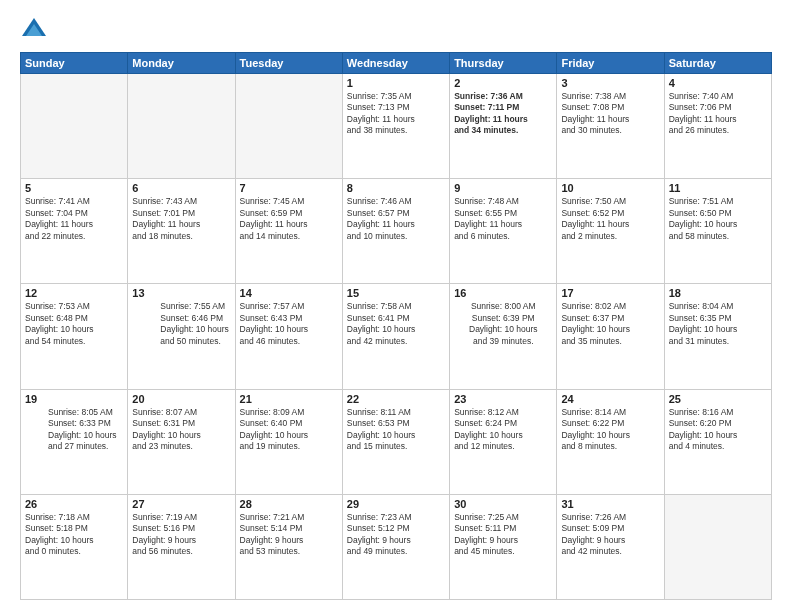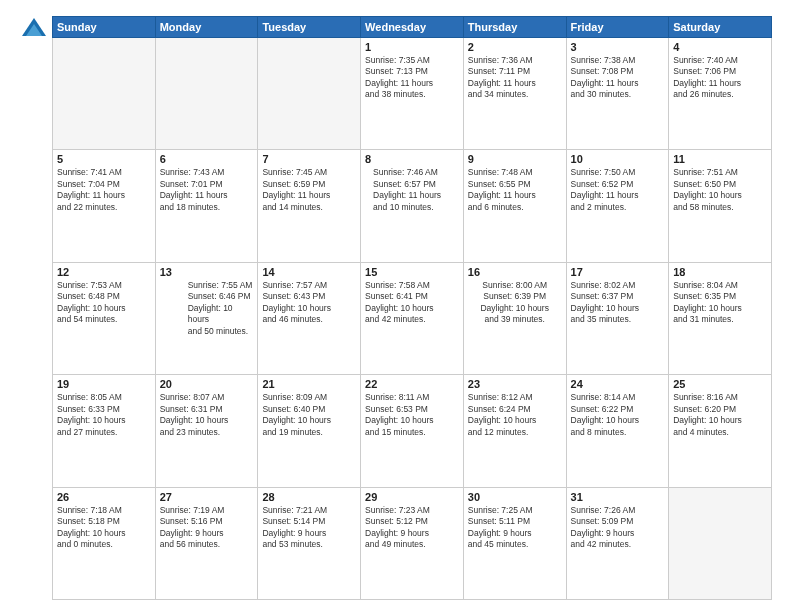--- a/index.html
+++ b/index.html
@@ -8,21 +8,21 @@
       background: #fff;
       width: 792px;
       height: 612px;
       overflow: hidden;
     }
     .page {
       width: 792px;
       height: 612px;
       padding: 16px 20px 12px 20px;
       display: flex;
-      flex-direction: row;
+      flex-direction: column;
     }
     .header {
       display: flex;
       align-items: flex-start;
       justify-content: space-between;
       margin-bottom: 8px;
     }
     .logo {
       display: flex;
       align-items: center;
@@ -139,21 +139,21 @@
           <td class="empty"></td>
           <td>
             <span class="day-number">1</span>
             <div class="day-info" style="white-space: pre-line;">Sunrise: 7:35 AM
 Sunset: 7:13 PM
 Daylight: 11 hours
 and 38 minutes.</div>
           </td>
           <td>
             <span class="day-number">2</span>
-            <div class="day-info" style="white-space: pre-line;">Sunrise: 7:36 AM
+            <div class="day-info" style="white-space: pre-line; font-weight: bold;">Sunrise: 7:36 AM
 Sunset: 7:11 PM
 Daylight: 11 hours
 and 34 minutes.</div>
           </td>
           <td>
             <span class="day-number">3</span>
             <div class="day-info" style="white-space: pre-line;">Sunrise: 7:38 AM
 Sunset: 7:08 PM
 Daylight: 11 hours
 and 30 minutes.</div>
@@ -183,21 +183,21 @@
           </td>
           <td>
             <span class="day-number">7</span>
             <div class="day-info" style="white-space: pre-line;">Sunrise: 7:45 AM
 Sunset: 6:59 PM
 Daylight: 11 hours
 and 14 minutes.</div>
           </td>
           <td>
             <span class="day-number">8</span>
-            <div class="day-info" style="white-space: pre-line; margin-left: 8px;">Sunrise: 7:46 AM
+            <div class="day-info" style="white-space: pre-line;">Sunrise: 7:46 AM
 Sunset: 6:57 PM
 Daylight: 11 hours
 and 10 minutes.</div>
           </td>
           <td>
             <span class="day-number">9</span>
             <div class="day-info" style="white-space: pre-line;">Sunrise: 7:48 AM
 Sunset: 6:55 PM
 Daylight: 11 hours
 and 6 minutes.</div>
@@ -264,21 +264,21 @@
             <span class="day-number">18</span>
             <div class="day-info" style="white-space: pre-line;">Sunrise: 8:04 AM
 Sunset: 6:35 PM
 Daylight: 10 hours
 and 31 minutes.</div>
           </td>
         </tr>
         <tr>
           <td>
             <span class="day-number">19</span>
-            <div class="day-info" style="white-space: pre-line;">Sunrise: 8:05 AM
+            <div class="day-info" style="white-space: pre-line; margin-left: 23px;">Sunrise: 8:05 AM
 Sunset: 6:33 PM
 Daylight: 10 hours
 and 27 minutes.</div>
           </td>
           <td>
             <span class="day-number">20</span>
             <div class="day-info" style="white-space: pre-line;">Sunrise: 8:07 AM
 Sunset: 6:31 PM
 Daylight: 10 hours
 and 23 minutes.</div>

